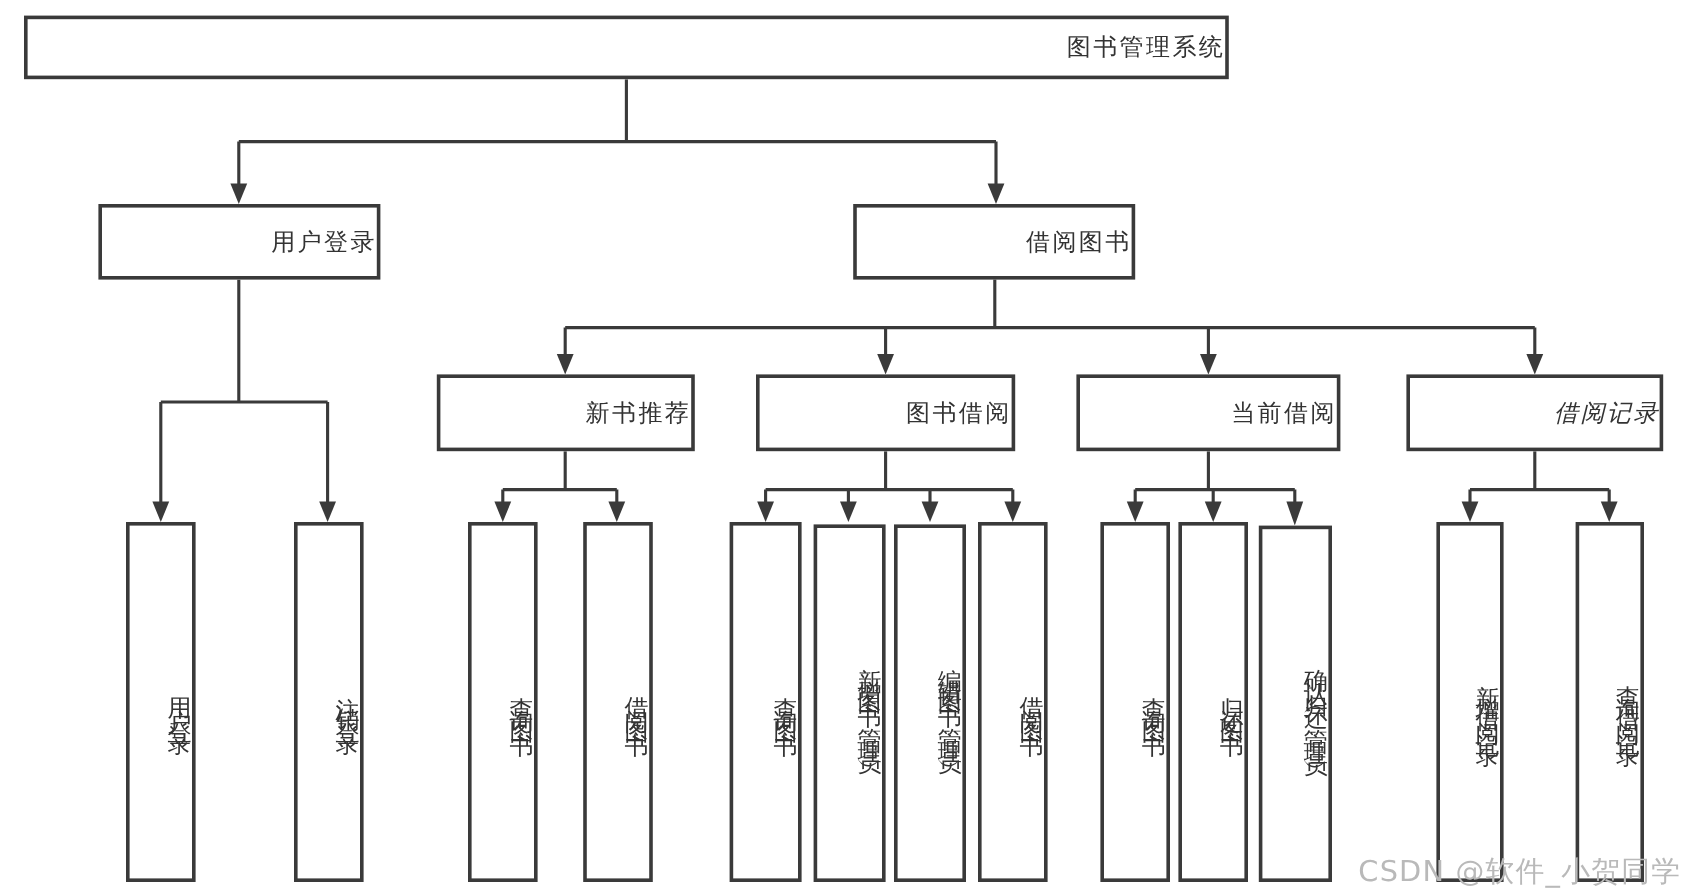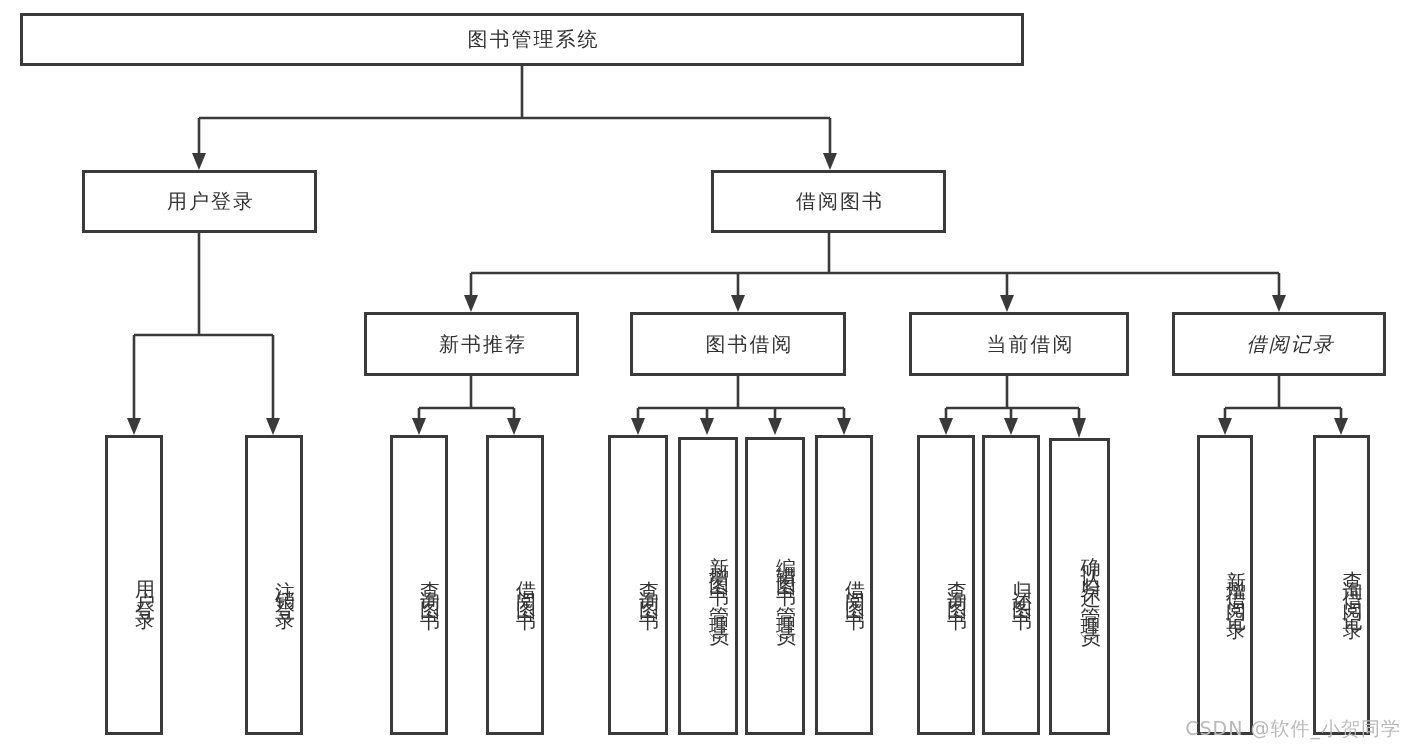--- a/index.html
+++ b/index.html
@@ -21,42 +21,42 @@
     width: 1405px;
     height: 747px;
   }
   .node {
     position: absolute;
     box-sizing: border-box;
     border: 3px solid var(--line, #3a3a3a);
     background: var(--box-bg, #ffffff);
     display: flex;
     align-items: center;
-    justify-content: center;
+    justify-content: flex-end;
     color: var(--text, #333333);
     padding-left: 23px;
   }
   .node.h-label span {
     font-size: 20px;
     letter-spacing: 2px;
     white-space: nowrap;
   }
   .node.leaf span {
     writing-mode: vertical-rl;
     text-orientation: mixed;
     font-size: 20px;
     line-height: 1;
     letter-spacing: 10px;
     white-space: nowrap;
   }
   .watermark {
     position: absolute;
     right: 4px;
     bottom: 5px;
-    font-size: 19px;
+    font-size: 24px;
     color: var(--watermark, #b9b9b9);
     letter-spacing: 1px;
     white-space: nowrap;
   }
 </style>
 </head>
 <body>
 
 <div class="stage">
 
@@ -109,21 +109,21 @@
   <div class="node h-label" style="left:711px; top:170px; width:235px; height:63px;">
     <span>借阅图书</span>
   </div>
 
   <div class="node h-label" style="left:364px; top:312px; width:215px; height:64px;">
     <span>新书推荐</span>
   </div>
   <div class="node h-label" style="left:630px; top:312px; width:216px; height:64px;">
     <span>图书借阅</span>
   </div>
-  <div class="node h-label" style="left:897px; top:312px; width:220px; height:64px;margin-left:12px;">
+  <div class="node h-label" style="left:897px; top:312px; width:220px; height:64px;">
     <span>当前借阅</span>
   </div>
   <div class="node h-label" style="left:1172px; top:312px; width:214px; height:64px;font-style:italic;">
     <span>借阅记录</span>
   </div>
 
   <div class="node leaf" style="left:105px; top:435px; width:58px; height:300px;">
     <span>用户登录</span>
   </div>
   <div class="node leaf" style="left:245px; top:435px; width:58px; height:300px;">

